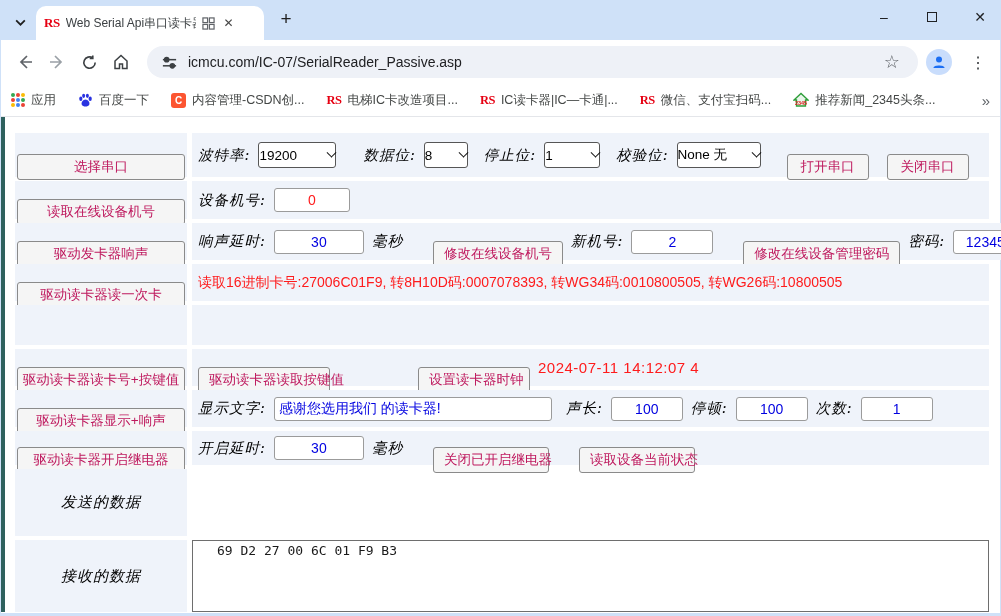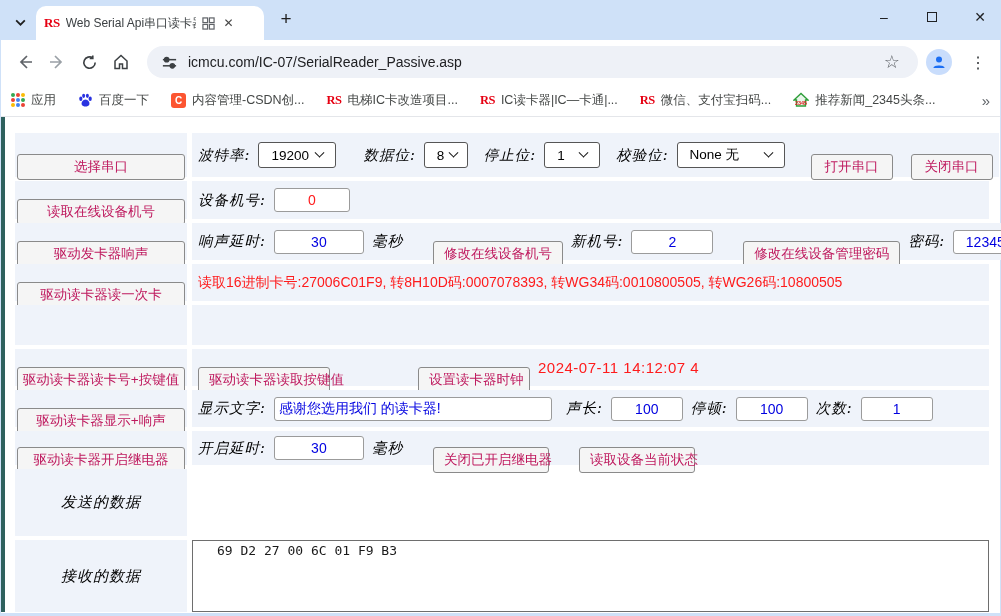--- a/index.html
+++ b/index.html
@@ -47,21 +47,21 @@
   .content { height:495px; background:#fff; border-left:4px solid #2e615e; padding:16px 11px 0 10px; }
   .row { display:flex; gap:5px; margin-bottom:4px; }
   .cell { background:#eff3fa; display:flex; align-items:center; }
   .cl { width:172px; flex:none; justify-content:center; }
   .cr { flex:1; padding:0 6px; gap:8px; }
   .btn { height:26px; background:#f5f5f5; border:1px solid #8a8a8a; border-radius:3px; font-size:13.5px; color:#be185d; padding:0 10px; font-family:"Liberation Sans", sans-serif; cursor:pointer; white-space:nowrap;margin-top:24px; }
   .btn-wide { width:168px; padding:0 2px; }
   .lbl { font-size:14.5px; color:#000; font-style:italic; font-family:"DejaVu Serif", serif; white-space:nowrap; letter-spacing:1px; }
   .field { height:24px; border:1px solid #9b9b9b; border-radius:3px; background:#fff; font-size:14px; text-align:center; font-family:"Liberation Sans", sans-serif; }
   .blue { color:#0000e0; } .redtx { color:#fe1b1c; }
-  .fake-select { height:26px; border:1.5px solid #565656; border-radius:3px; background:#fff; display:flex; align-items:center; padding:0 12px; font-size:13.5px; color:#000; cursor:pointer; gap:6px; }
+  .fake-select { height:26px; border:1.5px solid #565656; border-radius:3px; background:#fff; display:flex; align-items:center; padding:0 0; font-size:13.5px; color:#000; cursor:pointer; gap:6px; }
   .sel-arrow { width:7px; height:7px; border-right:1.8px solid #111; border-bottom:1.8px solid #111; transform:rotate(45deg) translate(-2px,-2px); margin-left:auto; flex:none; }
   .result-red { font-size:14px; color:#fe1b1c; white-space:nowrap; }
   .clock-red { font-size:15px; color:#fe1b1c; white-space:nowrap; letter-spacing:0.5px; }
   .ta { width:100%; height:100%; border:1px solid #6e6e6e; background:#fff; resize:none; font-family:"DejaVu Sans Mono", monospace; font-size:13px; padding:2px 4px; outline:none; }
   .cell-ta { background:transparent; padding:0; }
   .big-lbl { font-size:15px; }
 </style>
 </head>
 <body>
 
@@ -205,21 +205,21 @@
         <span class="fake-select" style="width:44px">
             <span>8</span>
             <span class="sel-arrow"></span>
           </span>
         <span class="lbl" style="margin-left:8px">停止位:</span>
         <span class="fake-select" style="width:56px">
             <span>1</span>
             <span class="sel-arrow"></span>
           </span>
         <span class="lbl" style="margin-left:8px">校验位:</span>
-        <span class="fake-select" style="width:108px">
+        <span class="fake-select" style="width:84px">
             <span>None 无</span>
             <span class="sel-arrow"></span>
           </span>
         <button class="btn" style="margin-left:18px;width:82px">打开串口</button>
         <button class="btn" style="margin-left:10px;width:82px">关闭串口</button>
       </div>
     </div>
 
     <div class="row" style="height:38px">
       <div class="cell cl">

